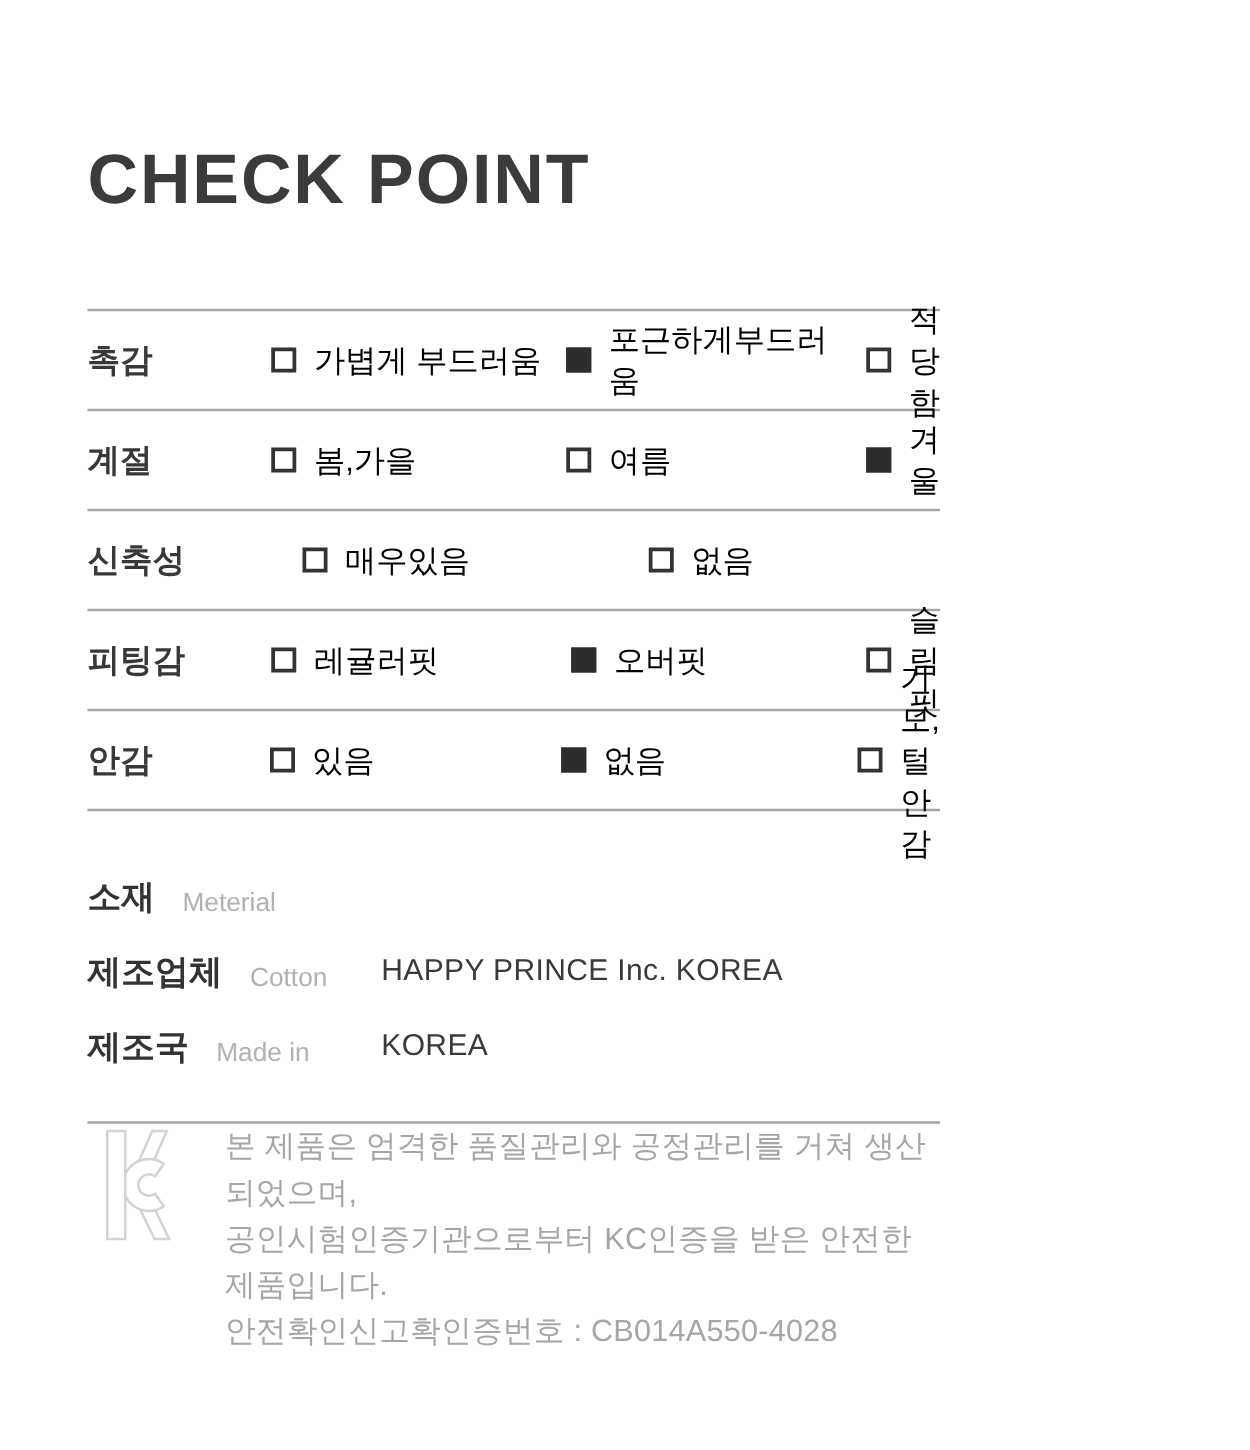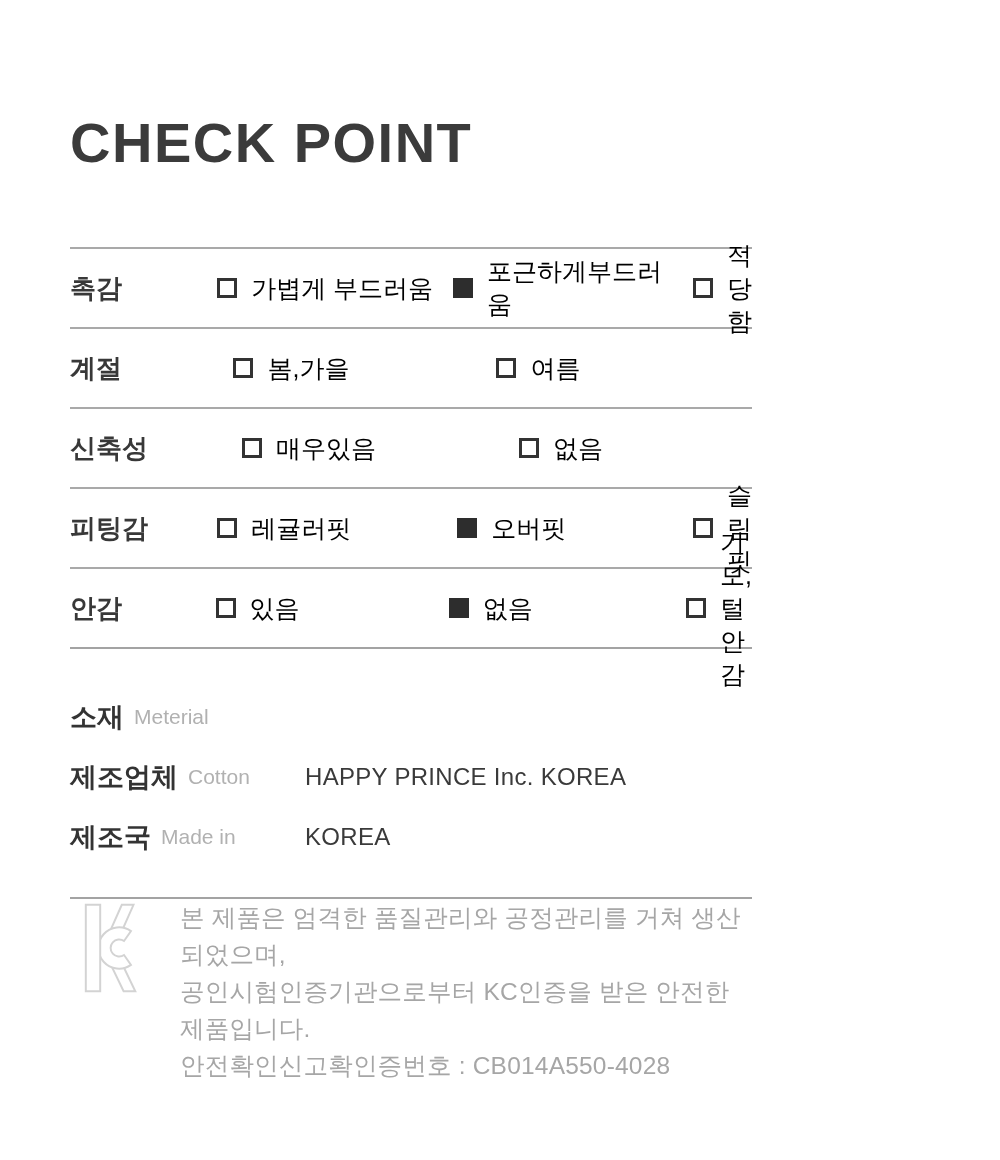--- a/index.html
+++ b/index.html
@@ -17,21 +17,21 @@
   .row-label { width:160px; font-size:26px; font-weight:700; color:#383838; }
   .opt { display:flex; align-items:center; font-size:25px; color:#000000; }
   .opt-1 { width:265px; } .opt-2 { width:270px; } .opt-3 { flex:1; }
   .cb { width:20px; height:20px; border:3px solid #333333;
     margin-right:14px; flex:0 0 auto; background:#ffffff; }
   .cb[data-checked="true"] { background:#2d2d2d; border-color:#2d2d2d; }
 
   
   .info-section { margin-top:38px; }
   .info-row { display:flex; align-items:center; height:60px; }
-  .info-label { width:235px; display:flex; align-items:center; }
+  .info-label { width:235px; display:flex; align-items:flex-end;gap:12px; }
   .info-label .ko { font-size:27px; font-weight:700; color:#333333; }
   .info-label .en { font-size:21px; color:#b1b1b1; margin-left:10px; }
   .info-value { font-size:24px; color:#3a3a3a; letter-spacing:0.3px; }
 
   .divider { border-top:2px solid #a3a3a3; margin-top:30px; }
 
   
   .cert { display:flex; align-items:flex-start; 
     padding-left:12px; }
   .kc-logo { flex:0 0 auto; margin-top:4px; }
@@ -65,20 +65,24 @@
 
     <div class="check-row">
       <div class="row-label">계절</div>
       <div class="opt opt-1">
         <span class="cb" data-checked="false"></span>
         <span>봄,가을</span>
       </div>
       <div class="opt opt-2">
         <span class="cb" data-checked="false"></span>
         <span>여름</span>
+      </div>
+      <div class="opt opt-3">
+        <span class="cb" data-checked="true"></span>
+        <span>겨울</span>
       </div>
     </div>
 
     <div class="check-row">
       <div class="row-label">신축성</div>
       <div class="opt opt-1">
         <span class="cb" data-checked="false"></span>
         <span>매우있음</span>
       </div>
       <div class="opt opt-3">

